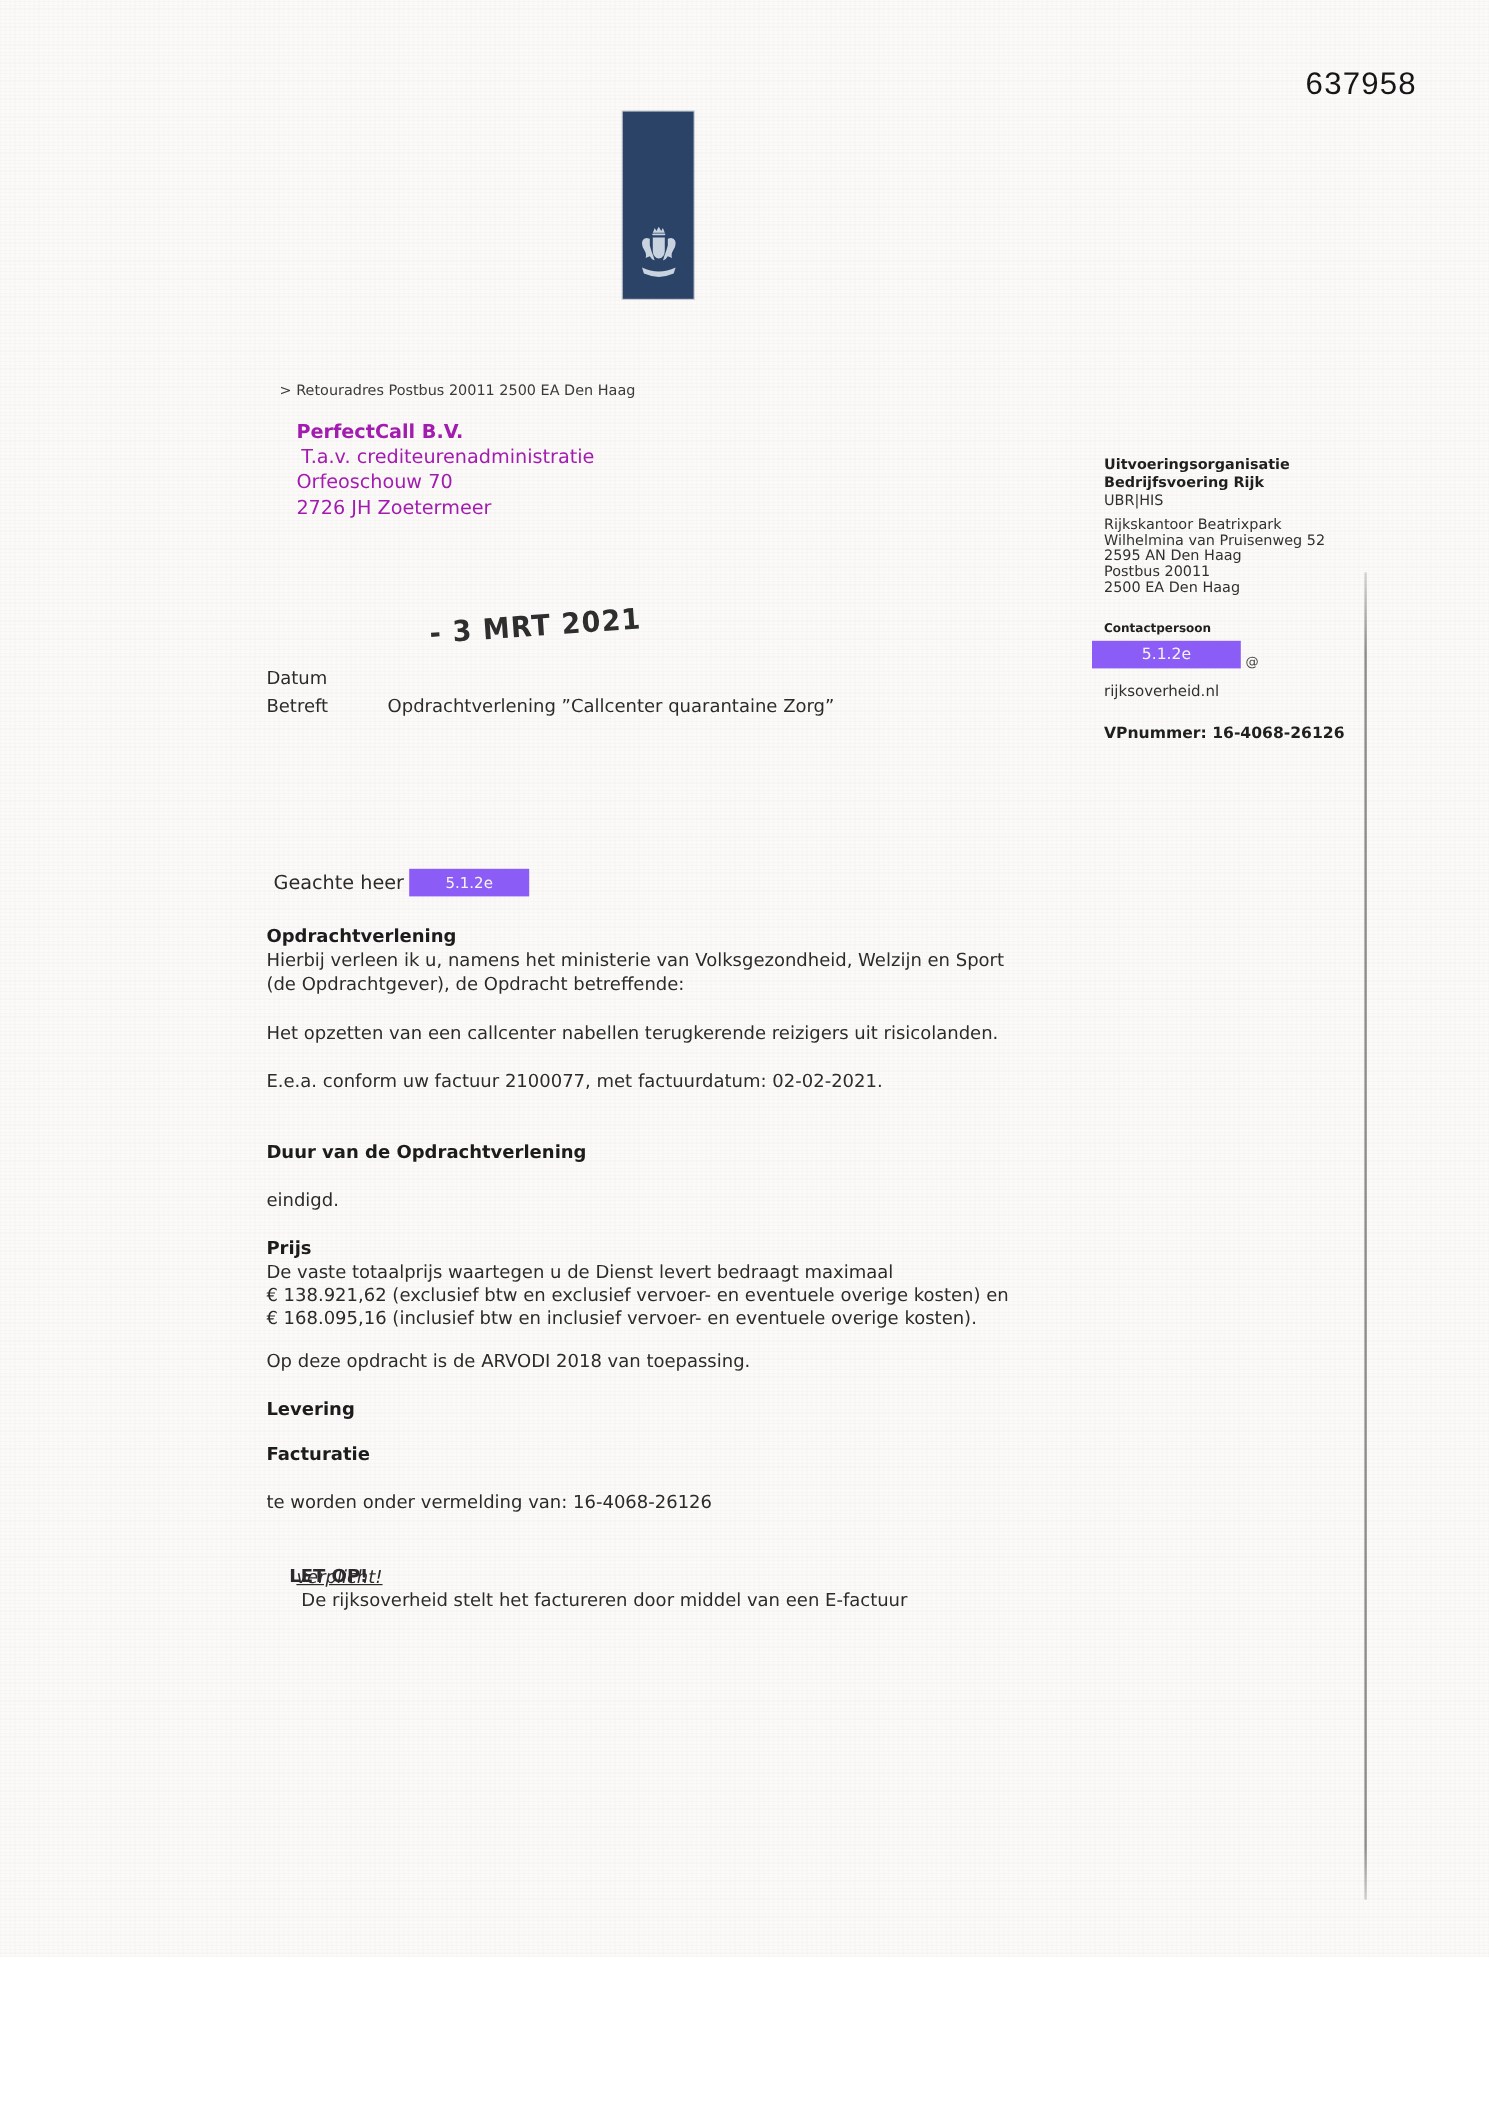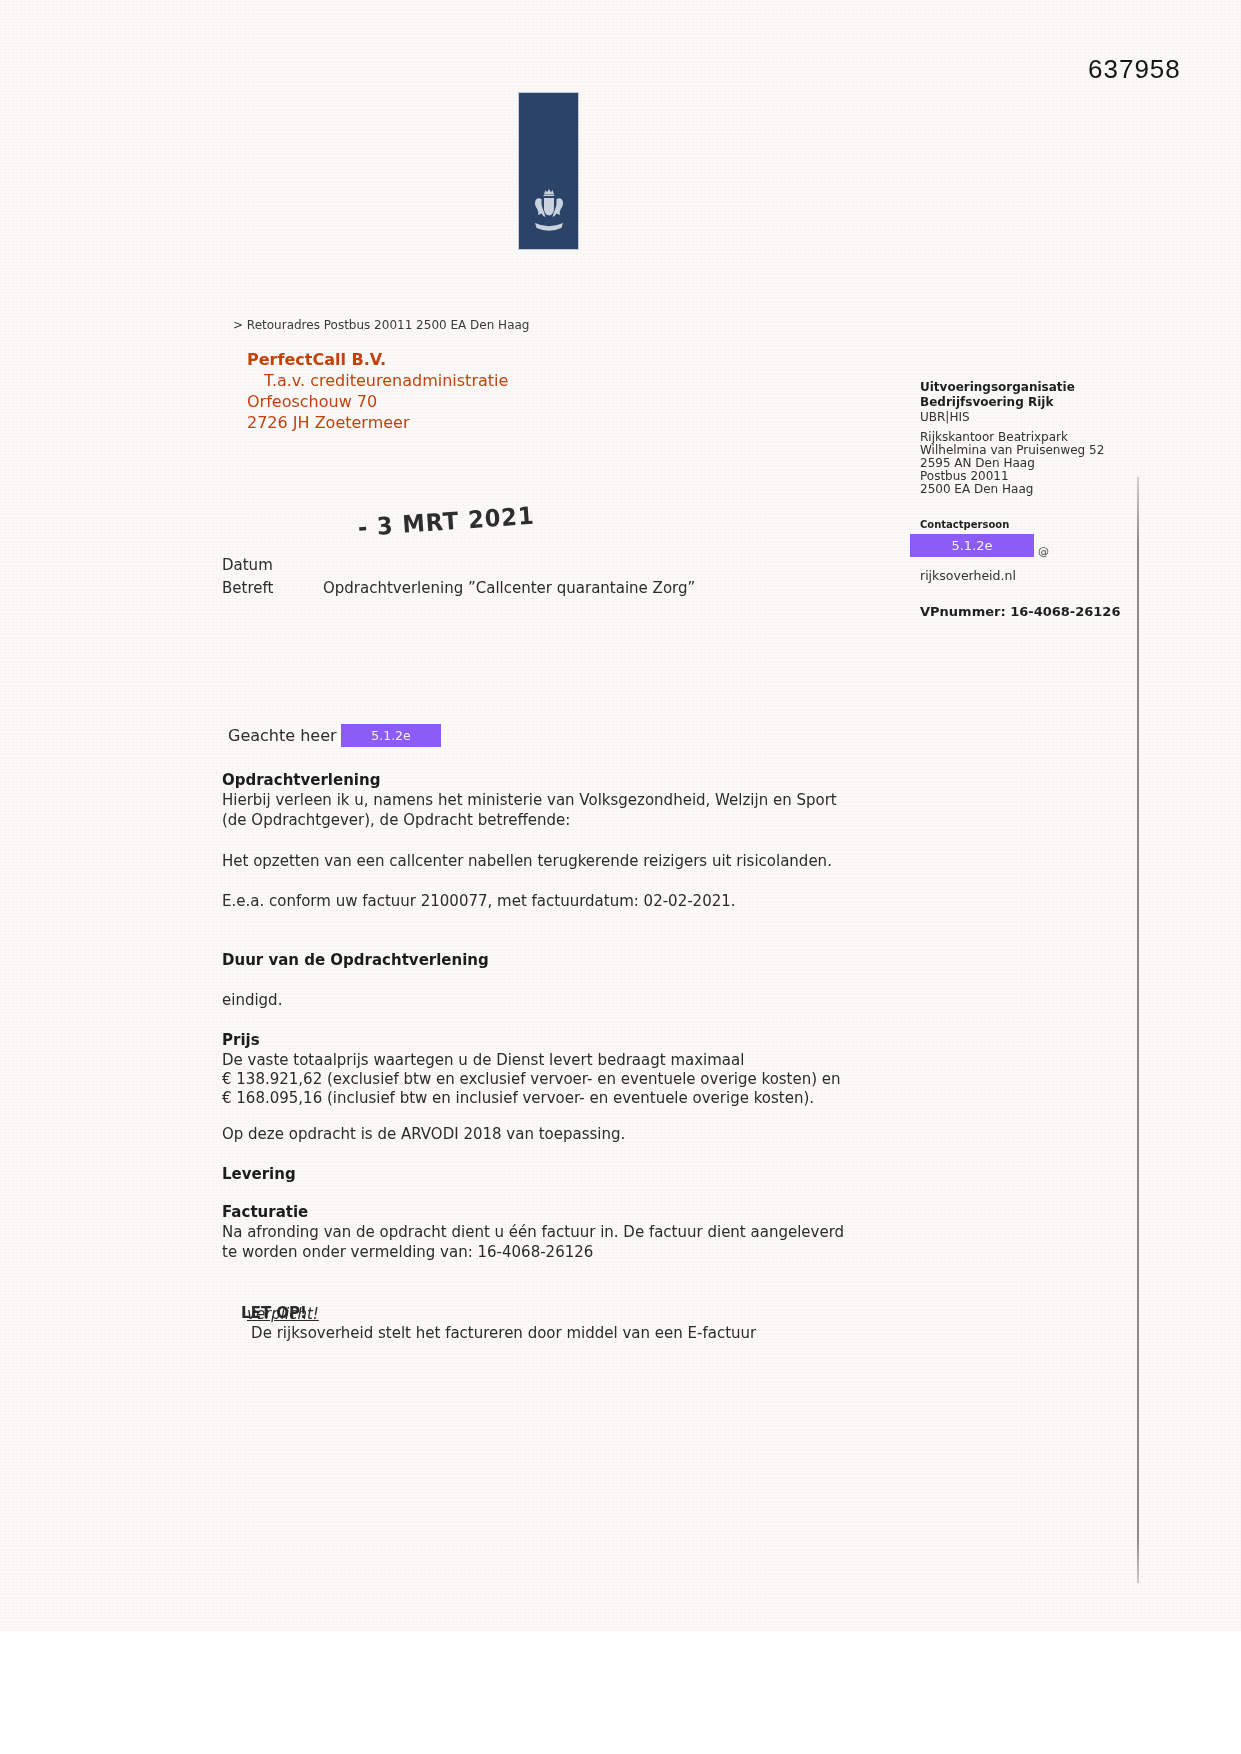--- a/index.html
+++ b/index.html
@@ -31,23 +31,23 @@
     left:519px; top:93px; width:59px; height:156px;
     background:#2a4367;
     box-shadow:0 0 0 1px rgba(42,67,103,0.25);
     display:flex; align-items:flex-end; justify-content:center;
   }
   .banner svg{ margin-bottom:10px; }
   .retouradres{
     left:233px; top:318px;
     font-size:12px; color:#3a3a3a;
   }
-  .recipient{ left:247px; top:349px; font-size:16px; line-height:21px; color:#c2410c;}
+  .recipient{ left:247px; top:349px; font-size:16px; line-height:21px; color:#a21caf;}
   .recipient .name{ font-weight:bold; }
-  .recipient .attn{ padding-left:4px;margin-left:13px; }
+  .recipient .attn{ padding-left:4px; }
   .sidebar-text{ font-size:12px; color:#303030; line-height:15px; }
   .sb-bold{ font-weight:bold; color:#1f1f1f; }
   .redaction{
     background:#8b5cf6;
     color:#f4f4f4;
     display:flex; align-items:center; justify-content:center;
     font-size:13px;
   }
   .stamp{
     left:358px; top:514px;
@@ -132,21 +132,20 @@
   <div class="bl" style="top:990px;">eindigd.</div>
 
   <div class="bl h" style="top:1030px;">Prijs</div>
   <div class="bl" style="top:1050px;">De vaste totaalprijs waartegen u de Dienst levert bedraagt maximaal</div>
   <div class="bl" style="top:1069px;">€ 138.921,62 (exclusief btw en exclusief vervoer- en eventuele overige kosten) en</div>
   <div class="bl" style="top:1088px;">€ 168.095,16 (inclusief btw en inclusief vervoer- en eventuele overige kosten).</div>
   <div class="bl" style="top:1124px;">Op deze opdracht is de ARVODI 2018 van toepassing.</div>
 
   <div class="bl h" style="top:1164px;">Levering</div>
   <div class="bl h" style="top:1202px;">Facturatie</div>
-  <div class="bl" style="top:1222px;">Na afronding van de opdracht dient u één factuur in. De factuur dient aangeleverd</div>
   <div class="bl" style="top:1242px;">te worden onder vermelding van: 16-4068-26126</div>
 
   <div class="bl" style="top:1283px;">
     <span class="h" style="font-weight:bold;">LET OP!</span>
     <span style="margin-left:10px;text-align:right;">De rijksoverheid stelt het factureren door middel van een E-factuur</span>
   </div>
   <div class="bl underlined" style="top:1304px; left:247px;font-style:italic;">verplicht!</div>
 
   <div class="abs scan-line"></div>
 

